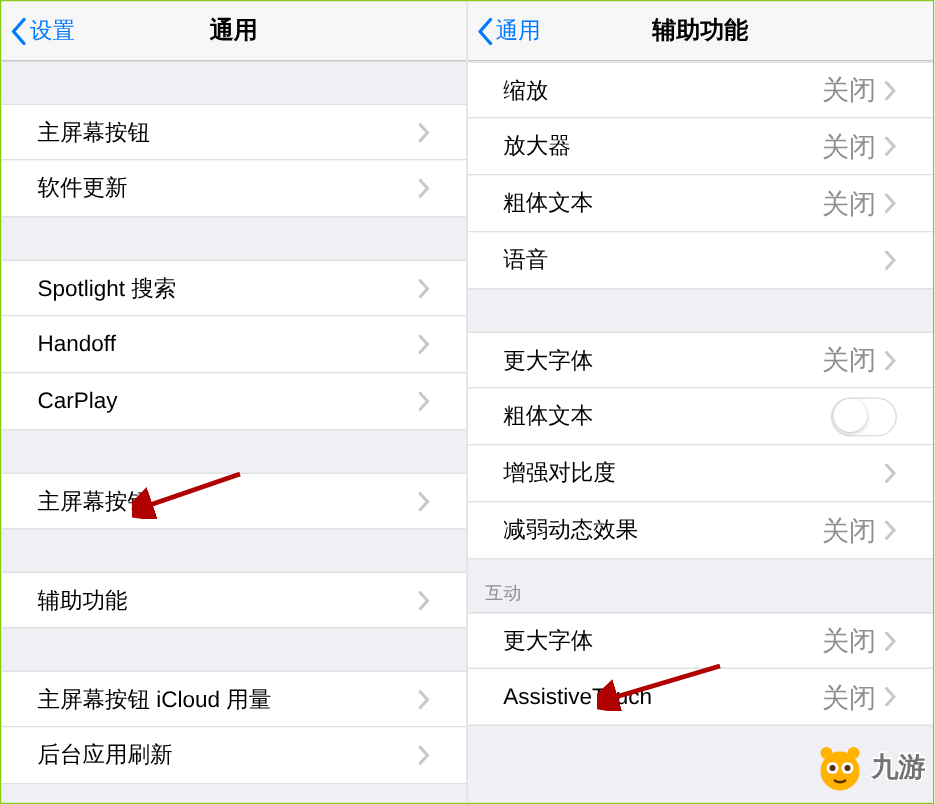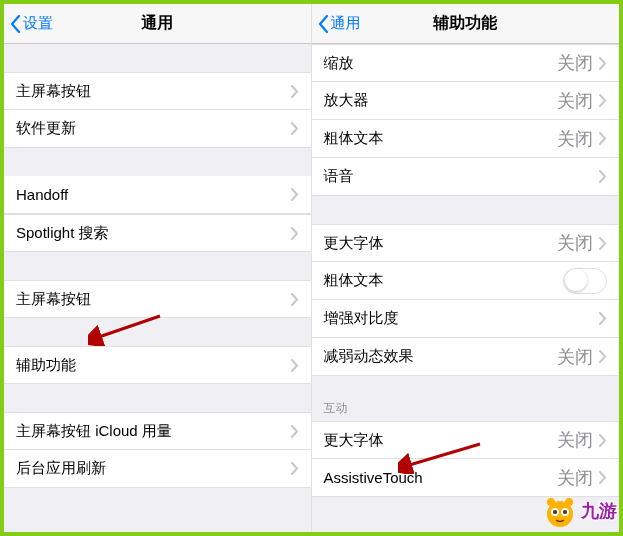--- a/index.html
+++ b/index.html
@@ -8,21 +8,21 @@
     background: #fff;
     width: 623px;
     height: 536px;
     overflow: hidden;
     position: relative;
   }
   .container {
     display: flex;
     width: 623px;
     height: 536px;
-    border: 4px solid #84cc16;
+    border: 1px solid #84cc16;
   }
   .pane {
     width: 50%;
     background: #efeff4;
     display: flex;
     flex-direction: column;
     overflow: hidden;
   }
   .pane-left { border-right: 1px solid #e0e0e0; }
   .navbar {
@@ -53,21 +53,21 @@
     pointer-events: none;
   }
   .list { flex: 1; overflow: hidden; }
   .group-gap-large { height: 28px; }
   .row {
     height: 38px;
     background: #fff;
     border-bottom: 1px solid #e0e0e4;
     display: flex;
     align-items: center;
-    padding: 0 12px;
+    padding: 0 24px;
     cursor: pointer;
     position: relative;
   }
   .row.first { border-top: 1px solid #e0e0e4; }
   .row-label {
     flex: 1;
     font-size: 15px;
     color: #000;
   }
   .row-value {
@@ -76,21 +76,21 @@
     margin-right: 6px;
   }
   .chevron {
     color: #c7c7cc;
     display: flex;
     align-items: center;
   }
   .section-header {
     font-size: 12px;
     color: #8e8e93;
-    padding: 24px 12px 4px 12px;
+    padding: 14px 12px 4px 12px;
     background: #efeff4;
   }
   .toggle {
     width: 44px;
     height: 26px;
     border-radius: 13px;
     background: #fff;
     border: 1.5px solid #e0e0e4;
     position: relative;
     flex-shrink: 0;
@@ -114,21 +114,21 @@
     position: absolute;
     right: 6px;
     bottom: 6px;
     z-index: 60;
     display: flex;
     align-items: center;
   }
   .logo-text {
     font-size: 18px;
     font-weight: 700;
-    color: #a21caf;
+    color: #737373;
     text-shadow: 1px 1px 0 #fff, -1px -1px 0 #fff, 1px -1px 0 #fff, -1px 1px 0 #fff;
     margin-left: 2px;
     text-align: center;
   }
 </style>
 </head>
 <body>
 
 <div class="container">
 
@@ -158,30 +158,38 @@
         <span class="row-label">软件更新</span>
         <span class="chevron">
             <svg width="8" height="13">
               <path d="M1 1 L6 6.5 L1 12" stroke="#c7c7cc" stroke-width="2" fill="none" stroke-linecap="round"></path>
             </svg>
           </span>
       </div>
 
       <div class="group-gap-large"></div>
 
+      <div class="row first">
+        <span class="row-label">Spotlight 搜索</span>
+        <span class="chevron">
+            <svg width="8" height="13">
+              <path d="M1 1 L6 6.5 L1 12" stroke="#c7c7cc" stroke-width="2" fill="none" stroke-linecap="round"></path>
+            </svg>
+          </span>
+      </div>
       <div class="row">
         <span class="row-label">Handoff</span>
         <span class="chevron">
             <svg width="8" height="13">
               <path d="M1 1 L6 6.5 L1 12" stroke="#c7c7cc" stroke-width="2" fill="none" stroke-linecap="round"></path>
             </svg>
           </span>
       </div>
-      <div class="row first">
-        <span class="row-label">Spotlight 搜索</span>
+      <div class="row">
+        <span class="row-label">CarPlay</span>
         <span class="chevron">
             <svg width="8" height="13">
               <path d="M1 1 L6 6.5 L1 12" stroke="#c7c7cc" stroke-width="2" fill="none" stroke-linecap="round"></path>
             </svg>
           </span>
       </div>
 
       <div class="group-gap-large"></div>
 
       <div class="row first">

